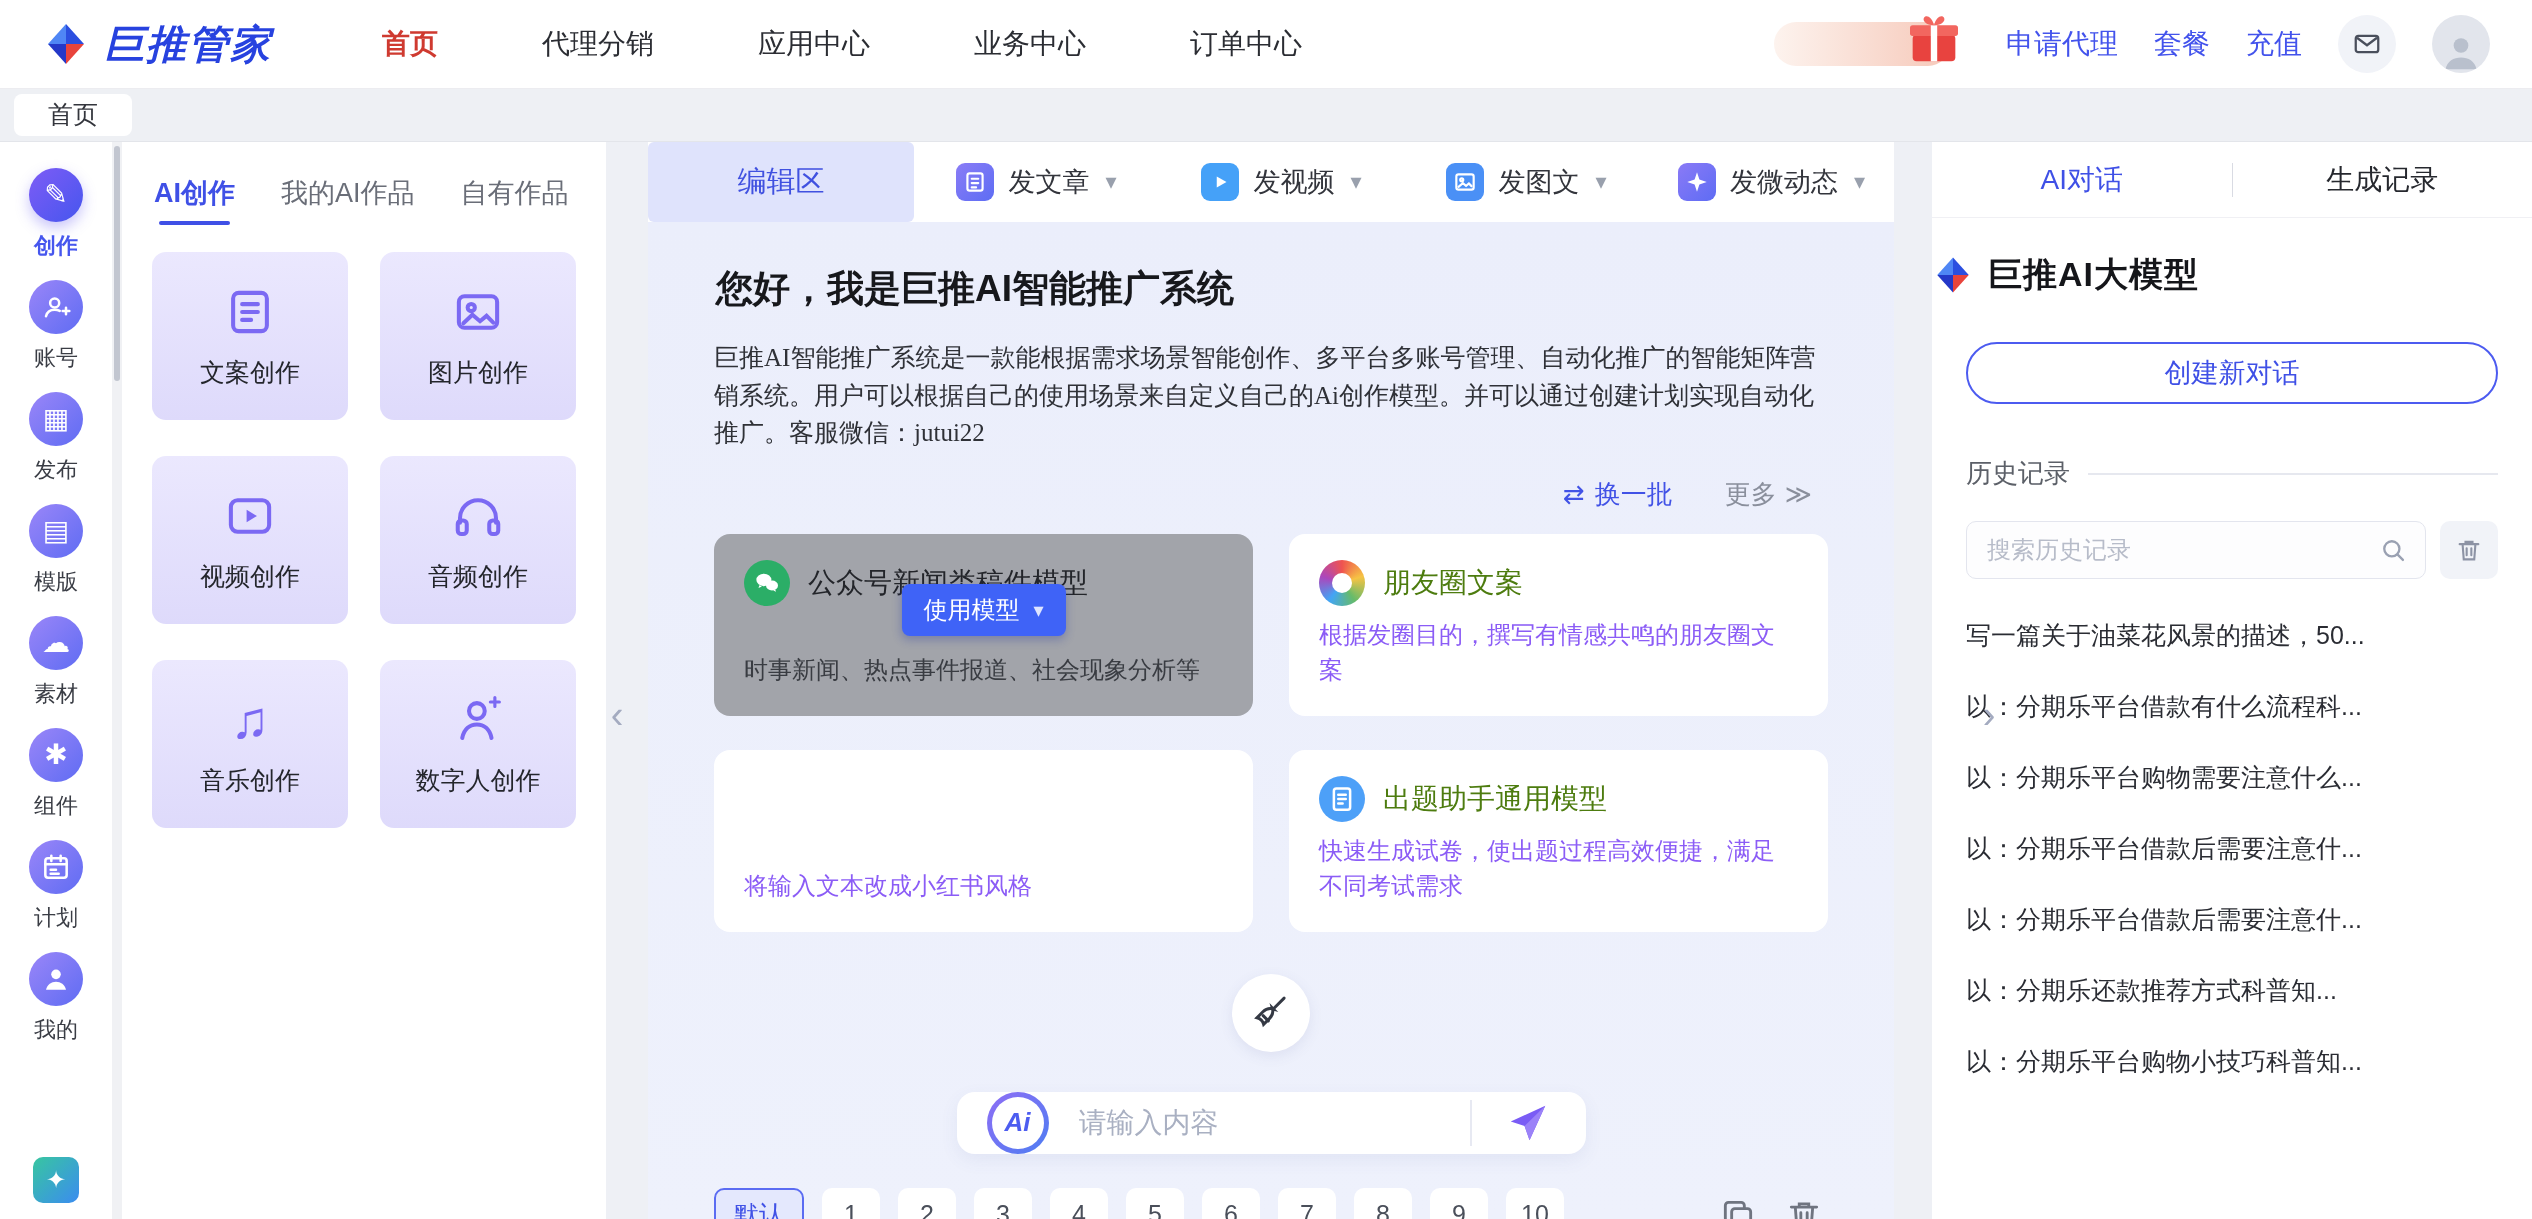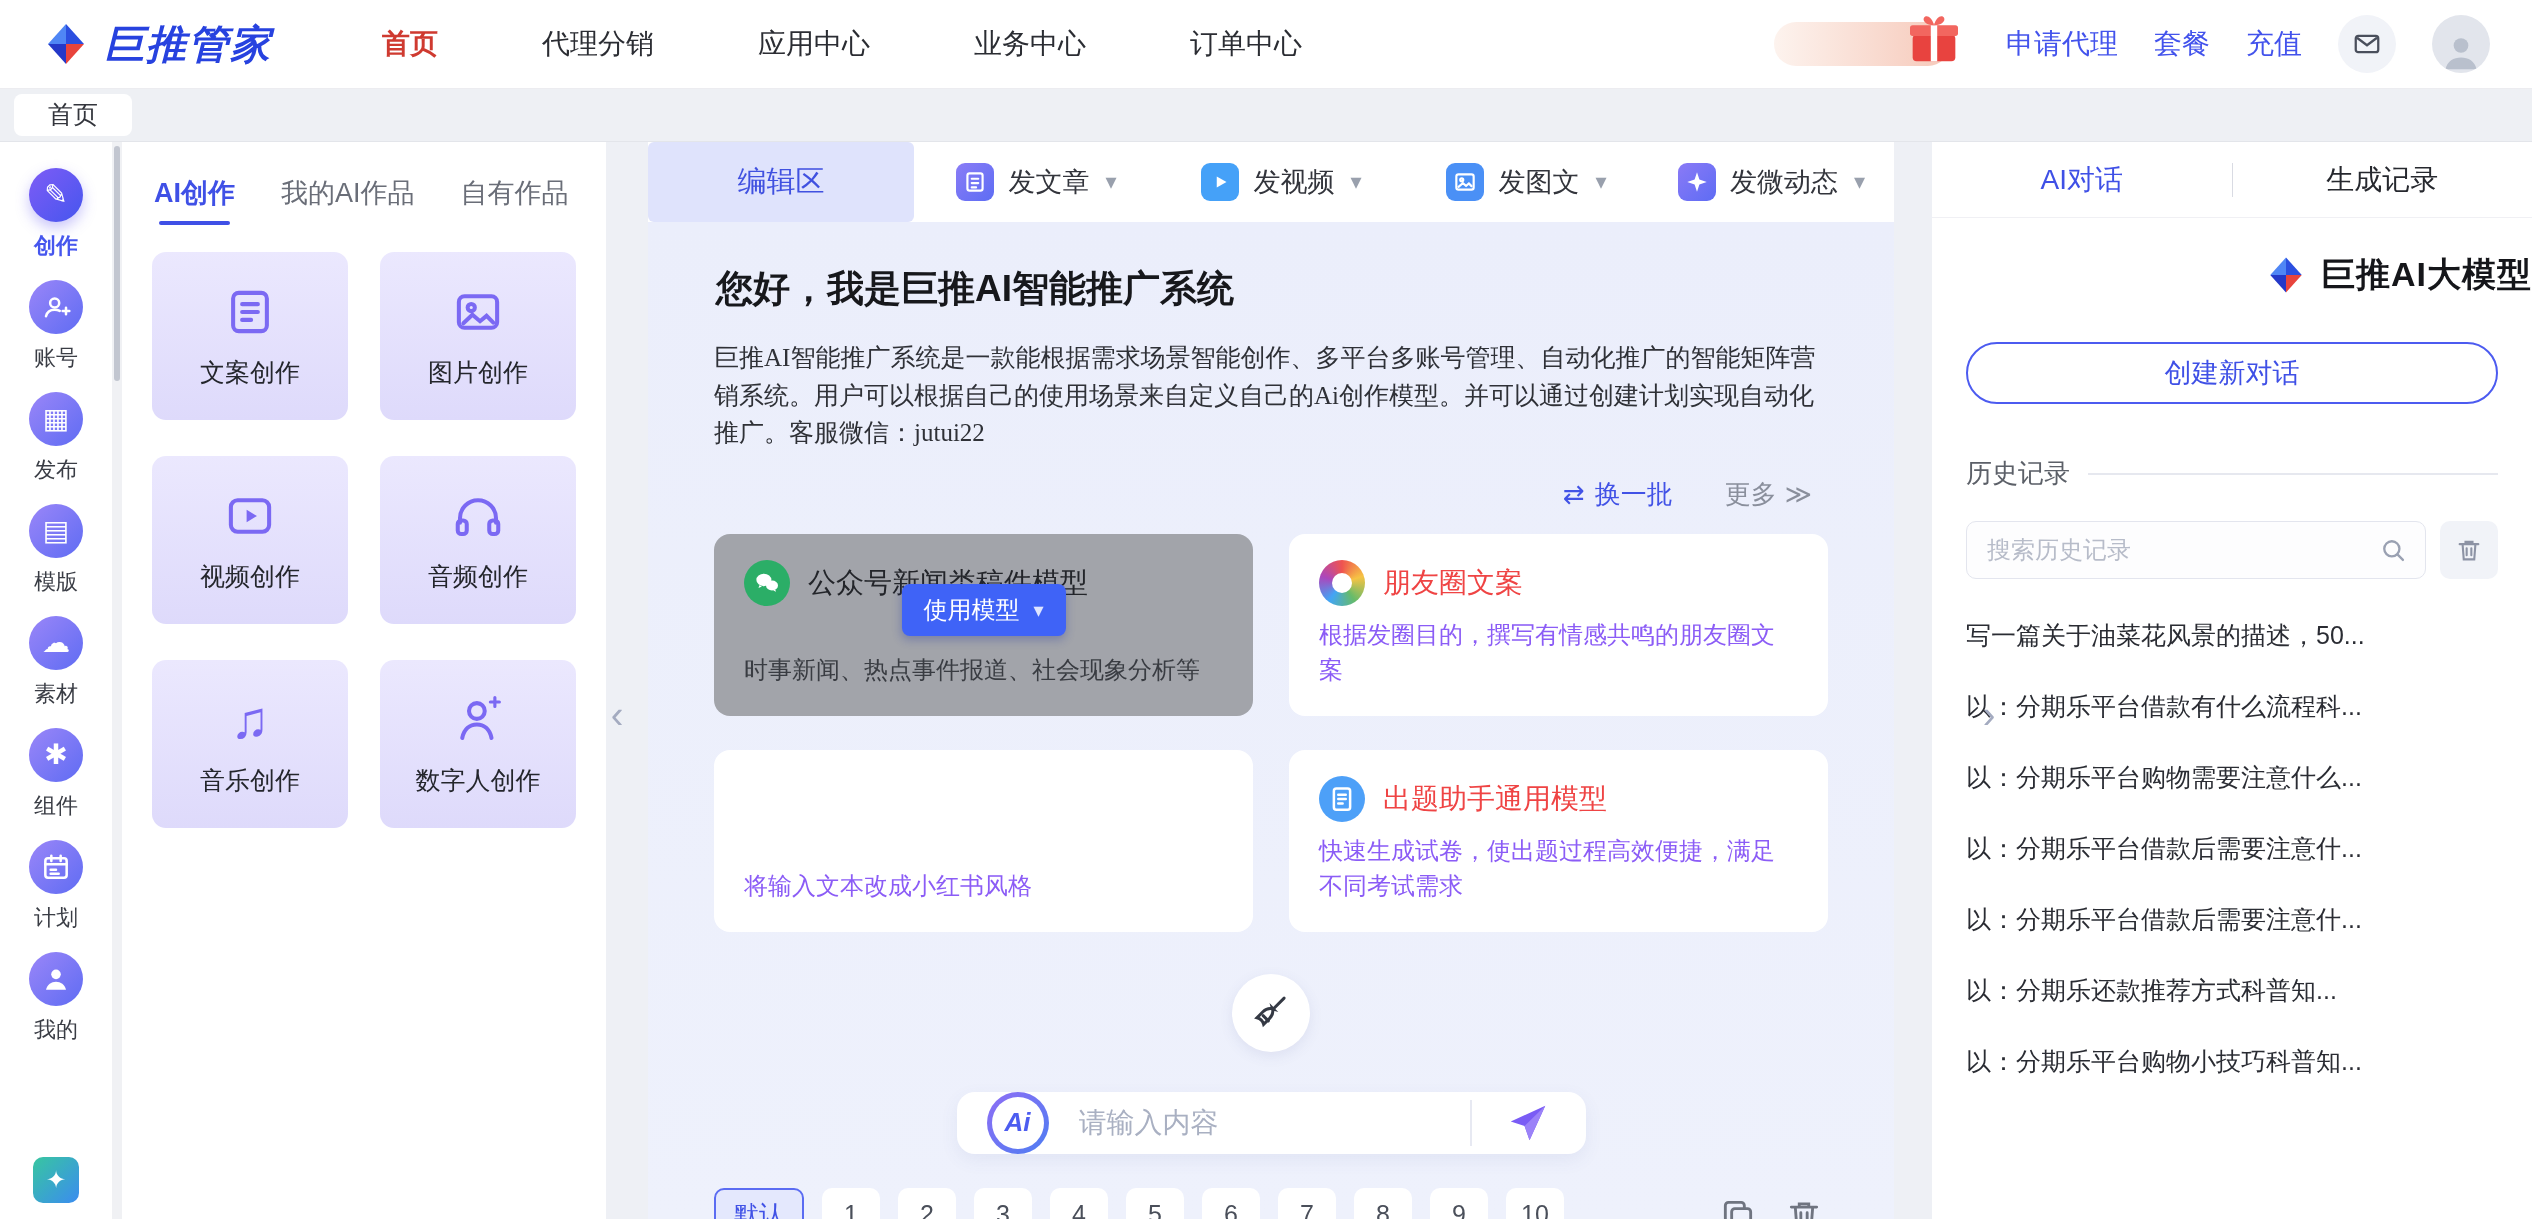--- a/index.html
+++ b/index.html
@@ -95,21 +95,21 @@
   .greet-title{font-size:37px;font-weight:bold;color:#17181c;margin:6px 0 0 2px;}
   .greet-body{font-size:25px;color:#2f3137;line-height:1.5;max-width:1195px;font-family:Liberation Serif, serif;}
   .toolrow{display:flex;justify-content:flex-end;align-items:center;gap:52px;margin:24px 16px 0 0;}
   .swap{color:#4152e6;font-size:26px;display:flex;align-items:center;gap:10px;cursor:pointer;}
   .more{color:#8a8f9c;font-size:26px;display:flex;align-items:center;gap:8px;cursor:pointer;}
 
   .mgrid{display:grid;grid-template-columns:1fr 1fr;gap:34px 36px;margin-top:22px;}
   .mcard{background:#fff;border-radius:16px;padding:26px 30px;min-height:182px;position:relative;
     display:flex;flex-direction:column;cursor:pointer;}
   .mhead{display:flex;align-items:center;gap:18px;}
-  .mtitle{font-size:28px;color:#ef4444;font-weight:500;}
+  .mtitle{font-size:28px;color:#4d7c0f;font-weight:500;}
   .mdesc{margin-top:auto;font-size:24px;color:#8b5cf6;line-height:1.45;padding-bottom:2px;}
   .mcard.hovered{background:#a2a4aa;}
   .mcard.hovered .mtitle{color:#23252a;}
   .mcard.hovered .mdesc{color:#393c42;}
   .micon{width:46px;height:46px;border-radius:50%;display:flex;align-items:center;justify-content:center;flex:none;}
   .micon svg{width:30px;height:30px;}
   .micon-wechat{background:#2bae67;}
   .micon-moments{background:conic-gradient(#ef5350,#f6c344,#66bb6a,#42a5f5,#ab47bc,#ef5350);}
   .micon-moments .hole{width:20px;height:20px;border-radius:50%;background:#fff;}
   .micon-xhs{background:#fe2436;border-radius:9px;width:66px;height:44px;color:#fff;
@@ -143,21 +143,21 @@
   .pager .spacer{flex:1;}
   .iconbtn{width:48px;height:48px;display:flex;align-items:center;justify-content:center;cursor:pointer;}
   .iconbtn svg{width:38px;height:38px;}
 
   
   .right-panel{width:600px;background:#fff;margin-left:38px;display:flex;flex-direction:column;flex:none;}
   .rtabs{height:76px;display:flex;align-items:center;border-bottom:1px solid #f0f0f4;flex:none;}
   .rtab{flex:1;text-align:center;font-size:28px;color:#26282e;cursor:pointer;}
   .rtab.active{color:#3f50e6;}
   .rtab-div{width:1px;height:34px;background:#d9dbe3;}
-  .brand{display:flex;align-items:center;justify-content:flex-end;gap:14px;margin-top:34px;}
+  .brand{display:flex;align-items:center;justify-content:flex-start;gap:14px;margin-top:34px;}
   .brand svg{width:42px;height:42px;}
   .brand-text{font-size:34px;font-weight:800;color:#15161a;letter-spacing:1px;}
   .newchat{margin:44px 34px 0;height:62px;border:2px solid #4c5bf0;border-radius:34px;color:#3f50e6;
     font-size:27px;display:flex;align-items:center;justify-content:center;background:#fff;cursor:pointer;}
   .histlabel{display:flex;align-items:center;gap:18px;margin:52px 34px 0;color:#5c6068;font-size:26px;}
   .histlabel .line{flex:1;height:2px;background:#e6e8ef;}
   .searchrow{display:flex;gap:14px;margin:30px 34px 0;}
   .searchbox{flex:1;height:58px;border:1px solid #e3e5ee;border-radius:10px;background:#fdfdfe;
     display:flex;align-items:center;padding:16px 18px;gap:10px;}
   .searchinput{flex:1;border:none;outline:none;font-size:24px;color:#33353c;background:transparent;min-width:0;}

